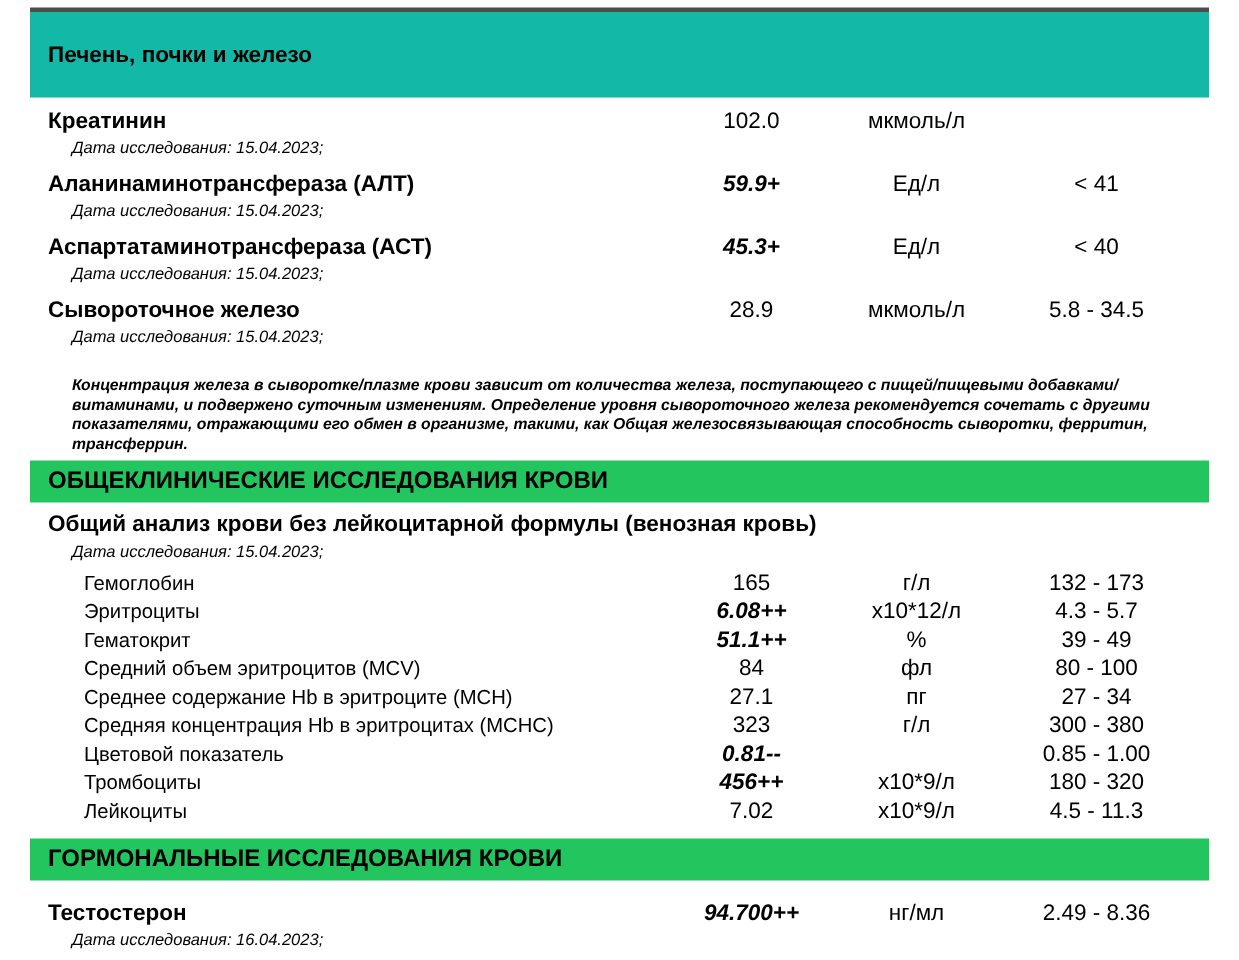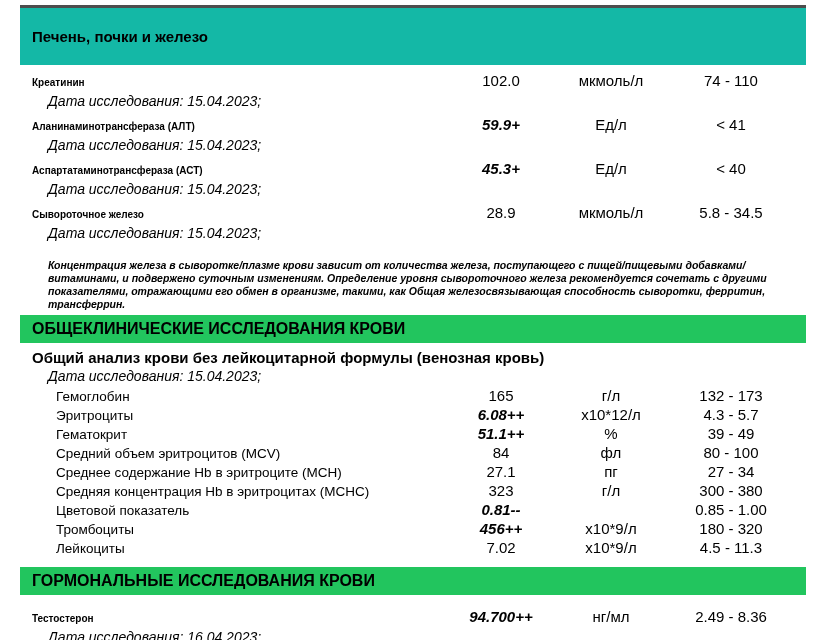--- a/index.html
+++ b/index.html
@@ -30,33 +30,33 @@
   .gap6{height:6px;}
   .gap8{height:8px;}
   .gap10{height:10px;}
   .test-row{
     display:grid;
     grid-template-columns:416px 130px 90px 150px;
     align-items:baseline;
   }
   .test-row .t-name{
     font-weight:bold;
-    font-size:10px;
+    font-size:15px;
     line-height:16px;
     padding-left:12px;
   }
   .cell{
     text-align:center;
     font-size:15px;
     line-height:16px;
   }
   .abnormal{font-weight:bold;font-style:italic;}
   .date-line{
     font-style:italic;
-    font-size:14px;
+    font-size:11px;
     line-height:12px;
     padding-left:28px;
     margin-top:4px;
   }
   .note{
     font-weight:bold;
     font-style:italic;
     font-size:10.5px;
     line-height:13px;
     padding-left:28px;
@@ -92,21 +92,20 @@
   <div class="content">
 
     <div class="top-border"></div>
 
     <div class="band">Печень, почки и железо</div>
 
     <div class="test-row mt8">
       <div class="t-name">Креатинин</div>
       <div class="cell">102.0</div>
       <div class="cell">мкмоль/л</div>
-      <div class="cell">74 - 110</div>
     </div>
     <div class="date-line">Дата исследования: 15.04.2023;</div>
 
     <div class="test-row mt10">
       <div class="t-name">Аланинаминотрансфераза (АЛТ)</div>
       <div class="cell abnormal">59.9+</div>
       <div class="cell">Ед/л</div>
       <div class="cell">&lt; 41</div>
     </div>
     <div class="date-line">Дата исследования: 15.04.2023;</div>

